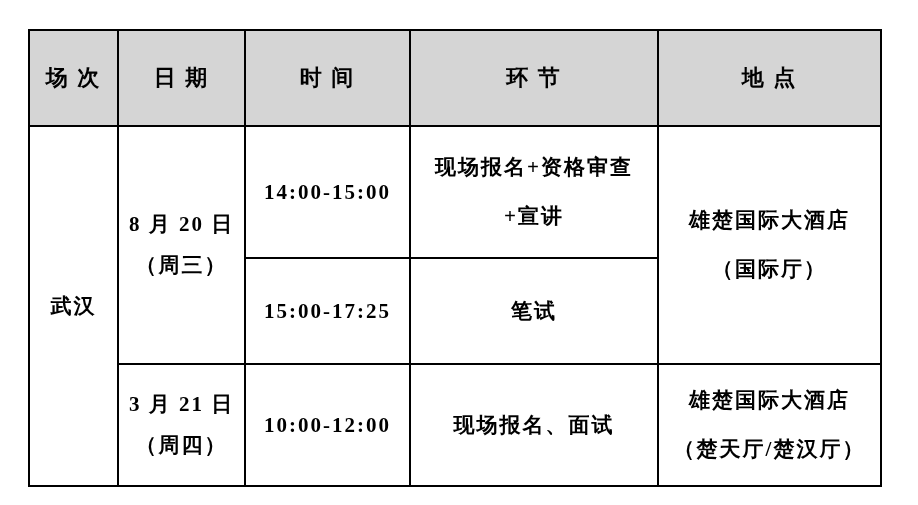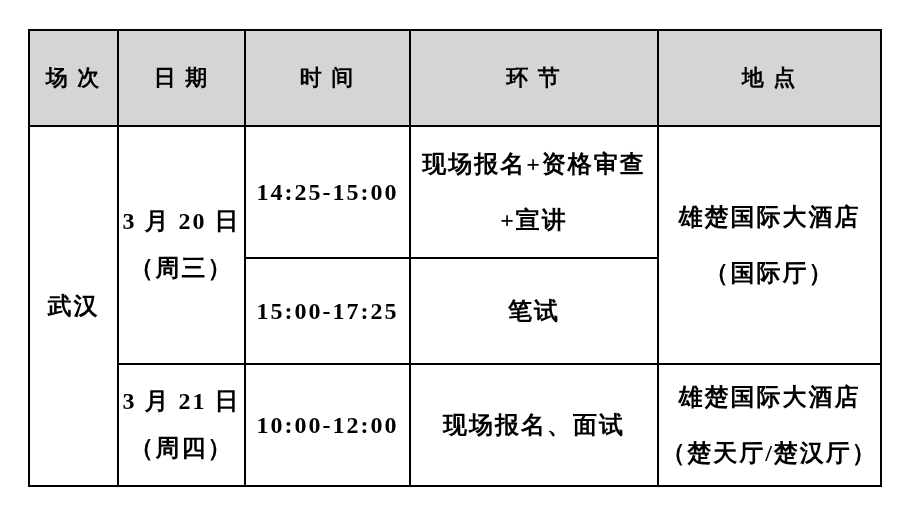--- a/index.html
+++ b/index.html
@@ -37,21 +37,21 @@
     padding: 0;
     overflow: hidden;
   }
   table.schedule th {
     background: #d5d5d5;
     font-size: 22px;
     font-weight: bold;
     letter-spacing: 2px;
   }
   table.schedule td {
-    font-size: 24px;
+    font-size: 21px;
     font-weight: bold;
     letter-spacing: 2px;
     background: #ffffff;
   }
   td.time-cell {
     font-weight: normal;
     letter-spacing: 1px;
   }
   .date-cell .line {
     line-height: 1.95;
@@ -82,24 +82,24 @@
         <th>日 期</th>
         <th>时 间</th>
         <th>环 节</th>
         <th>地 点</th>
       </tr>
     </thead>
     <tbody>
       <tr class="row-1">
         <td rowspan="3">武汉</td>
         <td rowspan="2" class="date-cell">
-          <div class="line">3 月 20 日</div>
+          <div class="line">8 月 20 日</div>
           <div class="line">（周三）</div>
         </td>
-        <td class="time-cell">14:25-15:00</td>
+        <td class="time-cell">14:00-15:00</td>
         <td class="wide-gap">
           <div class="line">现场报名+资格审查</div>
           <div class="line">+宣讲</div>
         </td>
         <td rowspan="2" class="wide-gap">
           <div class="line">雄楚国际大酒店</div>
           <div class="line">（国际厅）</div>
         </td>
       </tr>
       <tr class="row-2">

